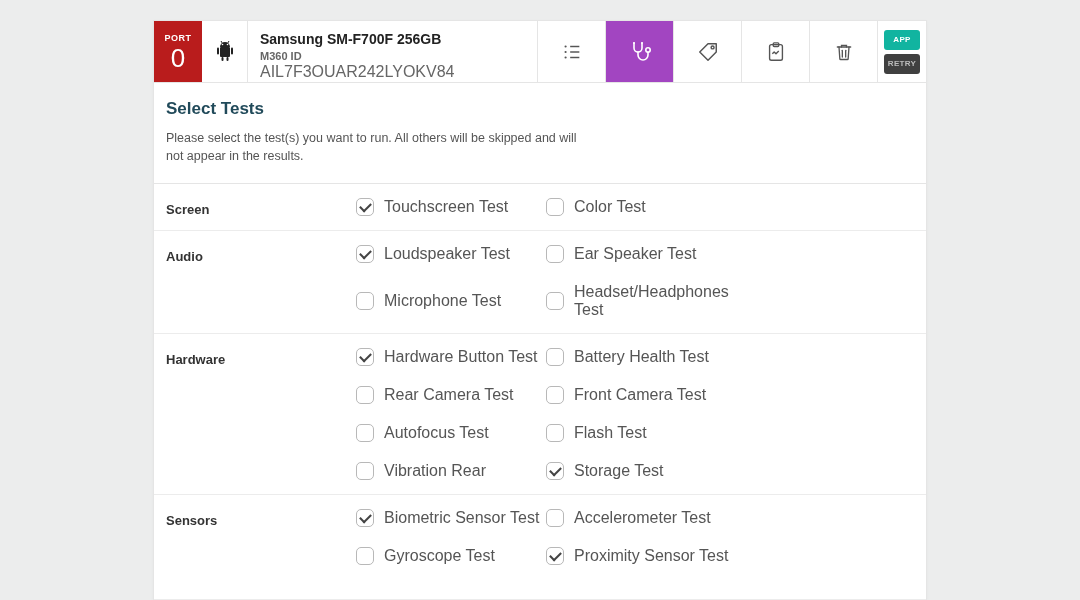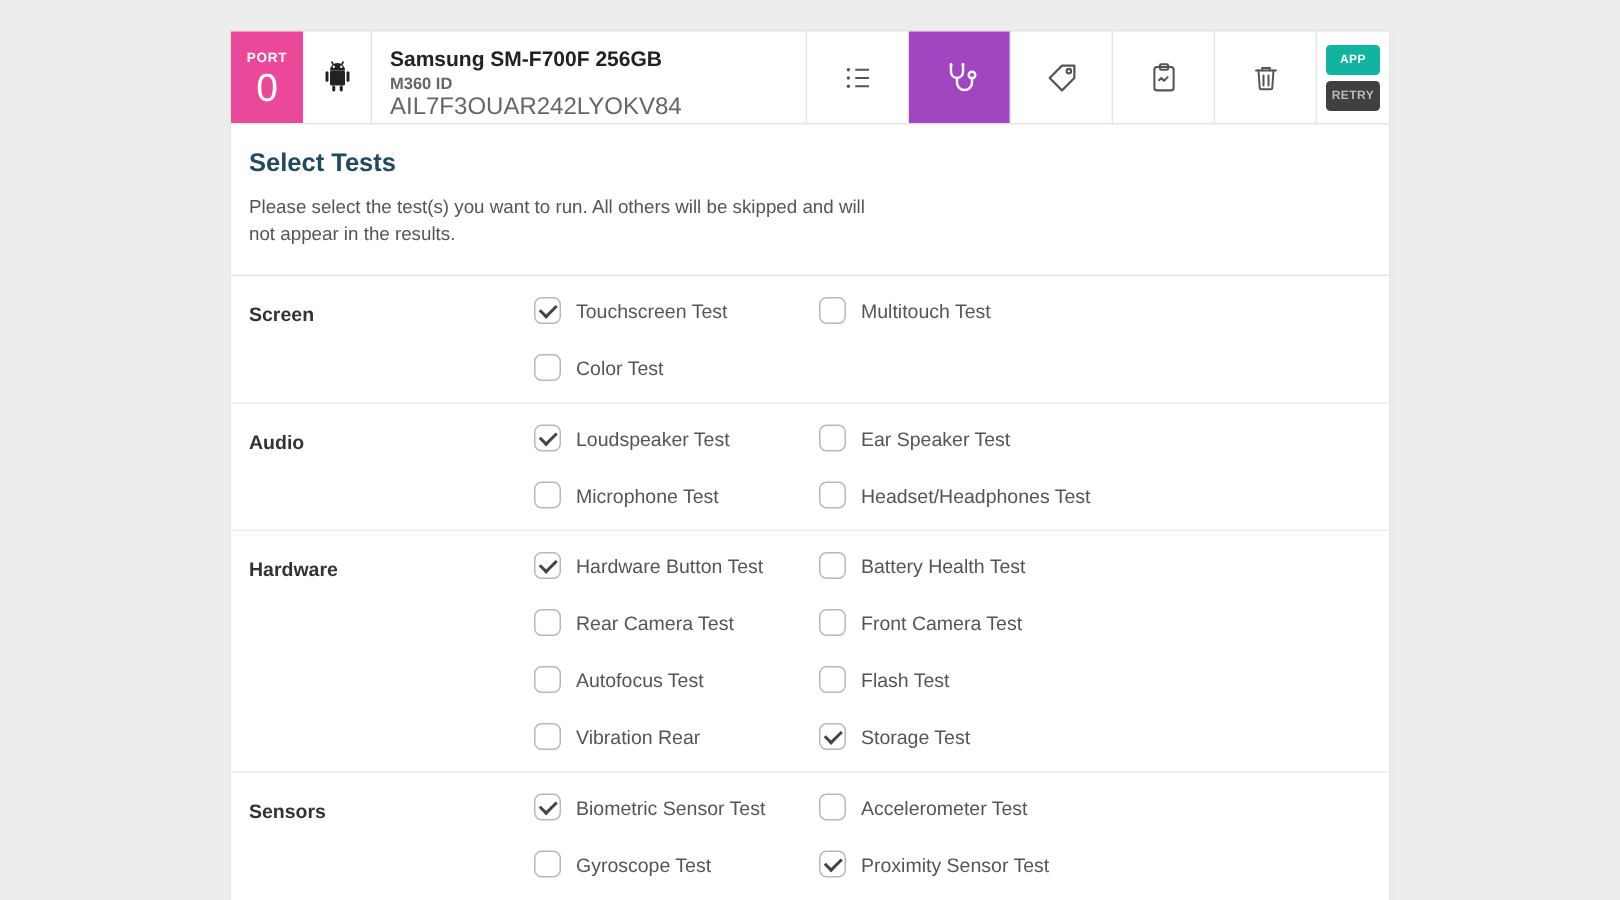--- a/index.html
+++ b/index.html
@@ -24,21 +24,21 @@
   }
   
   .hdr {
     display: flex;
     align-items: stretch;
     border-bottom: 1px solid #e5e5e5;
     height: 62px;
   }
   .port-box {
     width: 48px;
-    background: #ec4899;
+    background: #b91c1c;
     color: #fff;
     display: flex;
     flex-direction: column;
     align-items: center;
     justify-content: center;
   }
   .port-label { font-size: 9px; font-weight: 700; letter-spacing: 0.5px; }
   .port-num { font-size: 26px; font-weight: 300; line-height: 1; margin-top: 2px; }
   .droid-box {
     width: 46px;
@@ -134,21 +134,21 @@
     background: #fff;
   }
   .cb.checked::after {
     content: "";
     width: 9px;
     height: 5px;
     border-left: 2px solid #444;
     border-bottom: 2px solid #444;
     transform: rotate(-45deg) translate(1px,-1px);
   }
-  .test-label { font-size: 13px; color: #555; }
+  .test-label { font-size: 16px; color: #555; }
   svg { display: block; }
 </style>
 </head>
 <body>
 
 <div class="panel">
 
   <div class="hdr">
     <div class="port-box">
       <div class="port-label">PORT</div>
@@ -246,24 +246,20 @@
   <div id="groups-host">
       <div class="group">
         <div class="group-label">Screen</div>
         <div class="tests">
           <div class="test">
             <div class="cb checked"></div>
             <div class="test-label">Touchscreen Test</div>
           </div>
           <div class="test">
             <div class="cb"></div>
-            <div class="test-label">Multitouch Test</div>
-          </div>
-          <div class="test">
-            <div class="cb"></div>
             <div class="test-label">Color Test</div>
           </div>
         </div>
       </div>
       <div class="group">
         <div class="group-label">Audio</div>
         <div class="tests">
           <div class="test">
             <div class="cb checked"></div>
             <div class="test-label">Loudspeaker Test</div>

